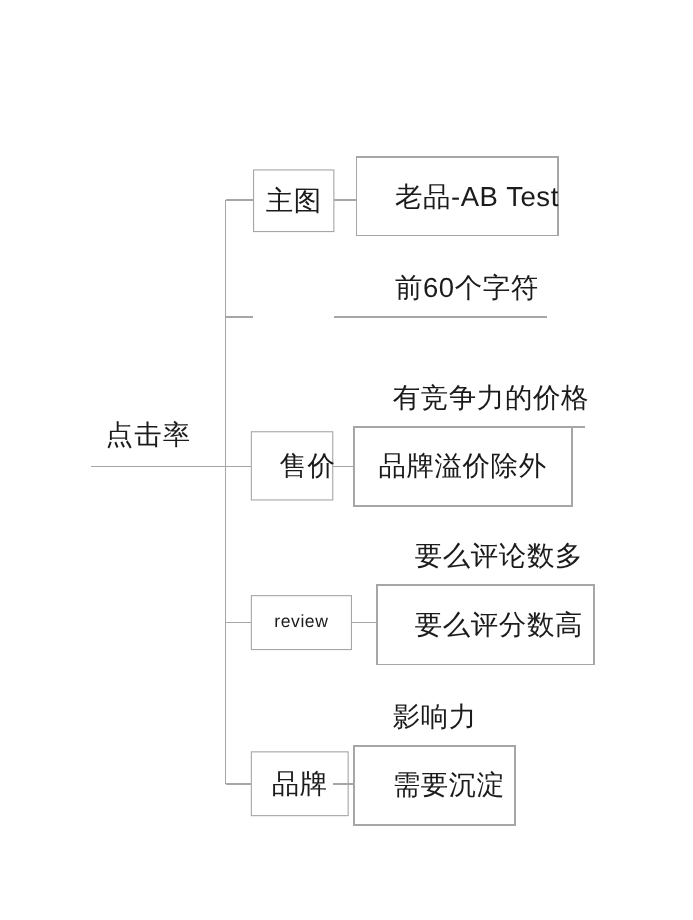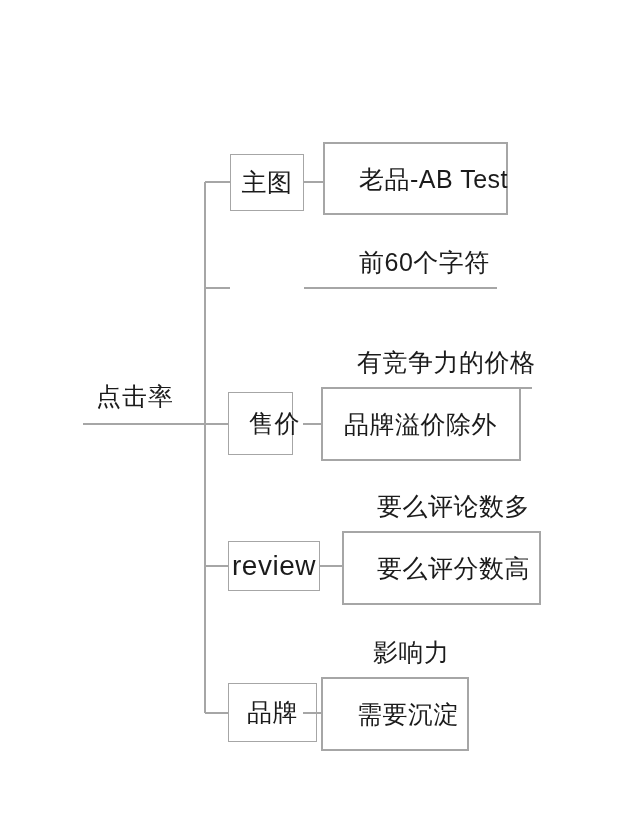--- a/index.html
+++ b/index.html
@@ -29,21 +29,21 @@
     background: transparent;
     display: flex;
     align-items: center;
     justify-content: center;
     color: #1b1b1b;
     font-size: 25px;
     letter-spacing: 0.5px;
     white-space: nowrap;
   }
   .node-box.latin {
-    font-size: 28px;
+    font-size: 16px;
   }
   .free-text {
     position: absolute;
     color: #1b1b1b;
     font-size: 25px;
     letter-spacing: 0.5px;
     white-space: nowrap;
     line-height: 1;
   }
   .root-label {
@@ -98,21 +98,21 @@
     </g>
   </svg>
 
   <div class="root-label" style="left:96px; top:384px;">点击率</div>
 
   <div class="node-box" style="left:230px; top:154px; width:74px; height:57px;">
     <span>主图</span>
   </div>
 
 
-  <div class="node-box" style="left:228px; top:392px; width:65px; height:63px;padding-left:28px;">
+  <div class="node-box" style="left:228px; top:392px; width:75px; height:63px;padding-left:28px;">
     <span>售价</span>
   </div>
 
   <div class="node-box latin" style="left:228px; top:541px; width:92px; height:50px;">
     <span>review</span>
   </div>
 
   <div class="node-box" style="left:228px; top:683px; width:89px; height:59px;">
     <span>品牌</span>
   </div>
@@ -120,16 +120,16 @@
   <div class="free-text" style="left:359px; top:167px;">老品-AB Test</div>
 
   <div class="free-text" style="left:359px; top:250px;">前60个字符</div>
 
   <div class="free-text" style="left:357px; top:350px;">有竞争力的价格</div>
   <div class="free-text" style="left:344px; top:412px;">品牌溢价除外</div>
 
   <div class="free-text" style="left:377px; top:494px;">要么评论数多</div>
   <div class="free-text" style="left:377px; top:556px;">要么评分数高</div>
 
-  <div class="free-text" style="left:373px; top:640px;">影响力</div>
+  <div class="free-text" style="left:357px; top:640px;">影响力</div>
   <div class="free-text" style="left:357px; top:702px;">需要沉淀</div>
 
 </div>
 
 </body></html>

